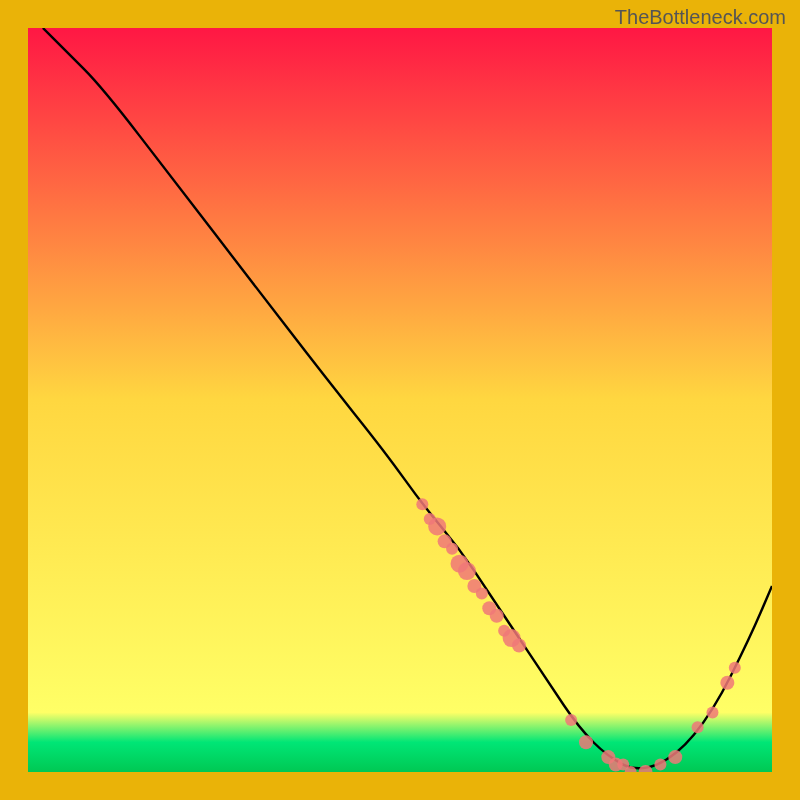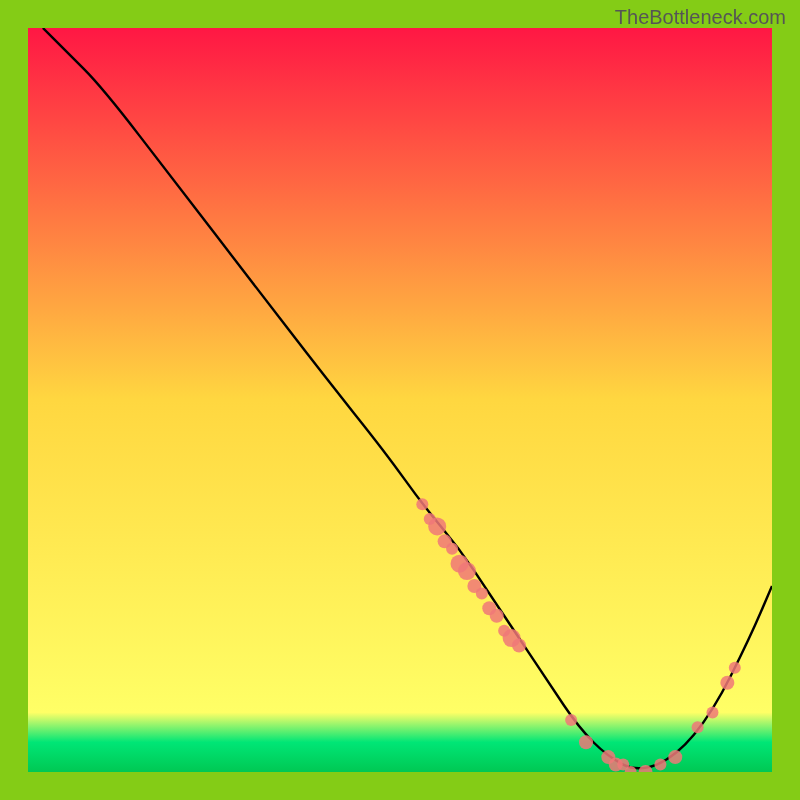--- a/index.html
+++ b/index.html
@@ -1,17 +1,17 @@
 <!DOCTYPE html>
 <html><head>
 <meta charset="utf-8">
 <style>
 * { margin: 0; padding: 0; box-sizing: border-box; }
 html, body { width: 800px; height: 800px; background: #000; }
-.container { position: relative; width: 800px; height: 800px; background: #84cc16; }
+.container { position: relative; width: 800px; height: 800px; background: #eab308; }
 .watermark { position: absolute; top: 6px; right: 14px; color: #555; font-family: Arial, sans-serif; font-size: 20px; font-weight: 500; z-index: 10; }
 .plot { position: absolute; top: 28px; left: 28px; width: 744px; height: 744px; }
 svg { display: block; }
 </style>
 </head>
 <body>
 
 <div class="container">
   <div class="watermark">TheBottleneck.com</div>
   <div class="plot">

